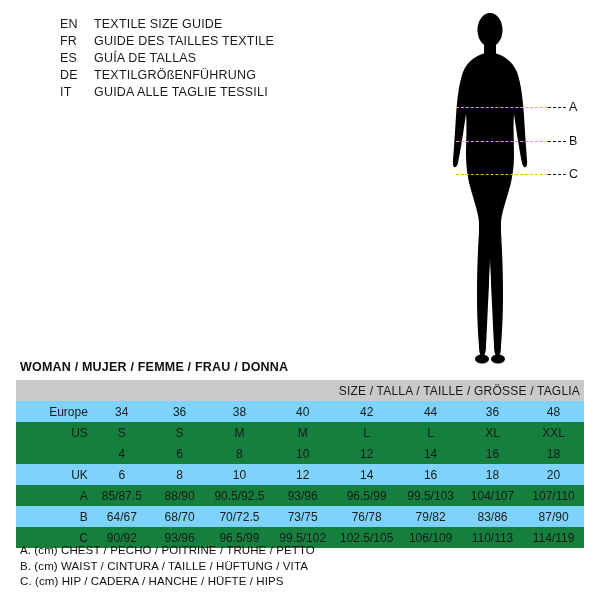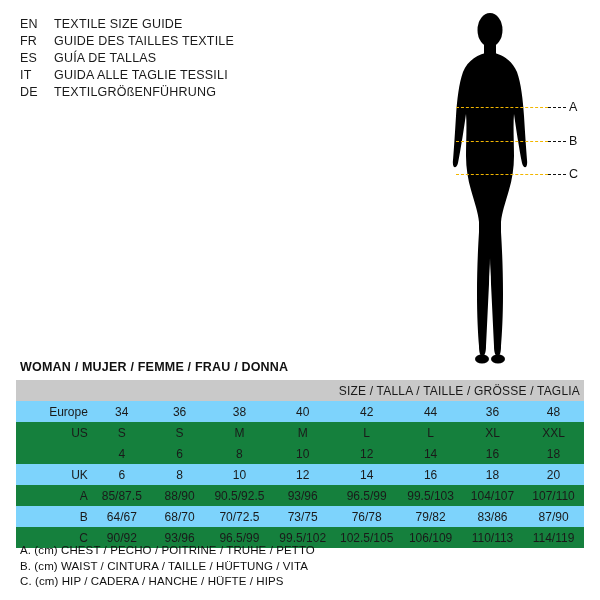--- a/index.html
+++ b/index.html
@@ -28,20 +28,21 @@
     left: 20px;
     top: 16px;
     width: 300px;
   }
   .lang-row {
     display: flex;
     align-items: flex-start;
     font-size: 12.5px;
     line-height: 17px;
     letter-spacing: 0.2px;
+    margin-left: 40px;
   }
   .lang-code {
     width: 34px;
     flex: 0 0 34px;
     color: #1a1a1a;
   }
   .lang-text {
     color: #1a1a1a;
     white-space: nowrap;
   }
@@ -155,26 +156,26 @@
     </div>
     <div class="lang-row">
       <span class="lang-code">FR</span>
       <span class="lang-text">GUIDE DES TAILLES TEXTILE</span>
     </div>
     <div class="lang-row">
       <span class="lang-code">ES</span>
       <span class="lang-text">GUÍA DE TALLAS</span>
     </div>
     <div class="lang-row">
+      <span class="lang-code">DE</span>
+      <span class="lang-text">TEXTILGRÖßENFÜHRUNG</span>
+    </div>
+    <div class="lang-row">
       <span class="lang-code">IT</span>
       <span class="lang-text">GUIDA ALLE TAGLIE TESSILI</span>
-    </div>
-    <div class="lang-row">
-      <span class="lang-code">DE</span>
-      <span class="lang-text">TEXTILGRÖßENFÜHRUNG</span>
     </div>
   </div>
 
   <div class="figure-wrap">
     <svg class="figure-svg" viewBox="0 0 120 365" preserveAspectRatio="none">
 
       <ellipse cx="60" cy="22" rx="12.5" ry="17" fill="#000"></ellipse>
 
       <rect x="54" y="36" width="12" height="12" fill="#000"></rect>
 

